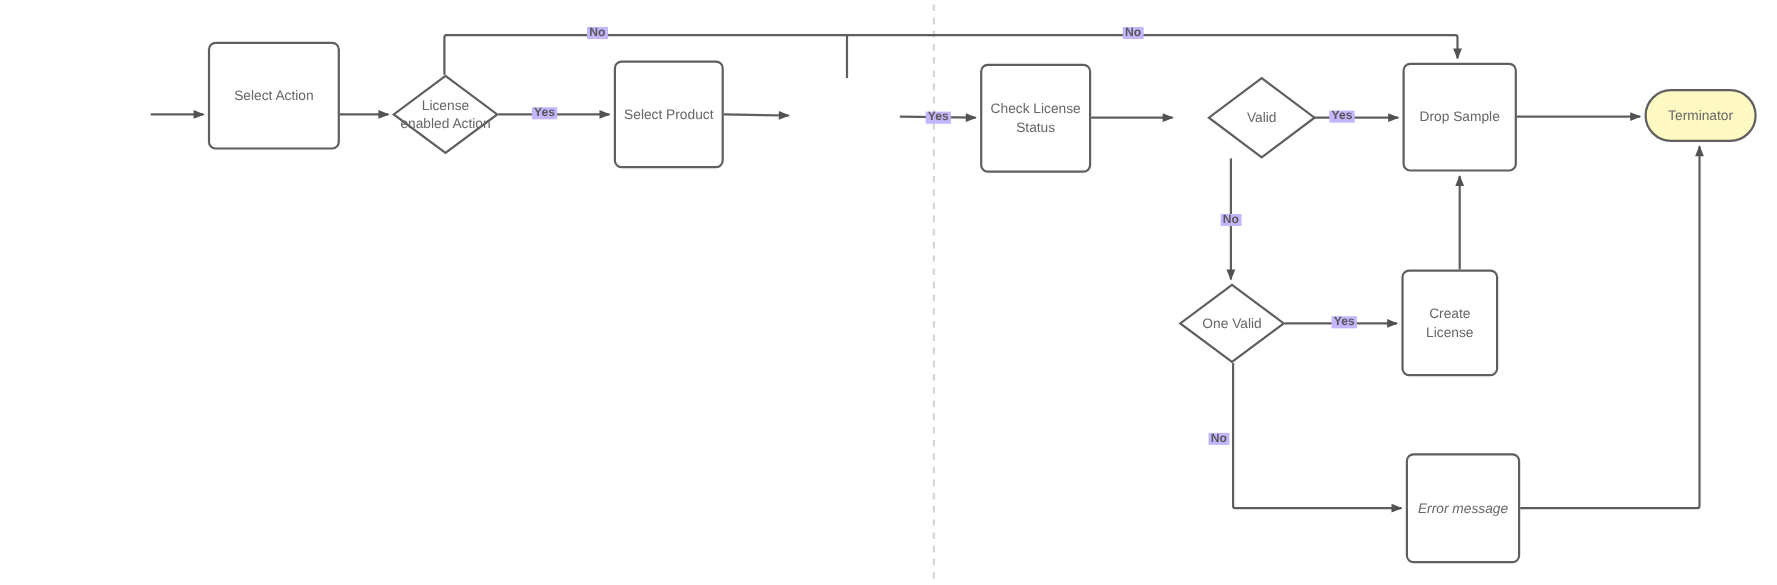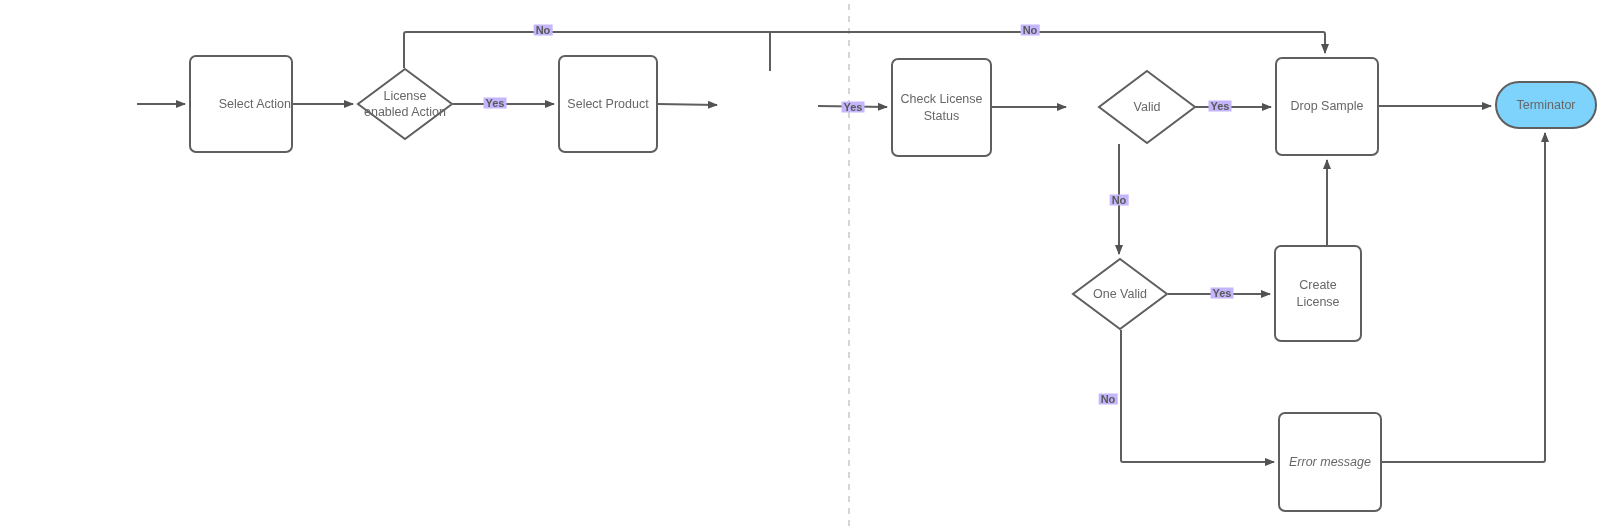--- a/index.html
+++ b/index.html
@@ -8,21 +8,21 @@
     font-family:"Liberation Sans","DejaVu Sans",sans-serif;overflow:hidden;
   }
   svg.edge-layer{position:absolute;left:0;top:0;width:1615px;height:532px;}
   .edge{fill:none;stroke:#5e5e5e;stroke-width:2;}
   .divider{stroke:#d6d6d6;stroke-width:2;stroke-dasharray:6 6;}
   .node{
     position:absolute;box-sizing:border-box;display:flex;align-items:center;justify-content:center;
     text-align:center;color:#676767;font-size:12.5px;line-height:1.3;white-space:pre-line;z-index:2;
   }
   .shape-rect{border:2px solid #5f5f5f;border-radius:7px;background:#ffffff;}
-  .shape-term{border:2px solid #5f5f5f;border-radius:26px;background:#7dd3fc;}
+  .shape-term{border:2px solid #5f5f5f;border-radius:26px;background:#fef9c3;}
   .shape-decision{background:transparent;border:none;}
   .shape-decision .dsvg{position:absolute;left:0;top:0;width:100%;height:100%;overflow:visible;}
   .shape-decision .lbl{position:absolute;left:-26px;right:-26px;top:0;bottom:0;display:flex;align-items:center;justify-content:center;}
   .selected{
     box-shadow:0 0 0 3px #6f6fd9, 0 0 0 6px rgba(111,111,217,0.30);
   }
   .handle{
     position:absolute;width:14px;height:14px;border-radius:50%;
     border:2.5px solid #e8505f;background:#ffffff;box-sizing:border-box;z-index:4;
   }
@@ -63,21 +63,21 @@
     <path class="edge" d="M1168,294 L1270,294" marker-end="url(#arrow)"></path>
 
     <path class="edge" d="M1327,245 L1327,160" marker-end="url(#arrow)"></path>
 
     <path class="edge" d="M1121,330 L1121,460 Q1121,462 1123,462 L1274,462" marker-end="url(#arrow)"></path>
 
     <path class="edge" d="M1382,462 L1543,462 Q1545,462 1545,460 L1545,133" marker-end="url(#arrow)"></path>
   </svg>
 
 
-  <div class="node shape-rect" style="left:189px;top:55px;width:104px;height:98px;justify-content:flex-end;">
+  <div class="node shape-rect" style="left:189px;top:38px;width:120px;height:98px;">
     <span>Select Action</span>
   </div>
 
   <div class="node shape-decision" style="left:357px;top:68px;width:96px;height:72px;">
     <svg class="dsvg" viewBox="0 0 100 74" preserveAspectRatio="none">
       <polygon points="50,1 99,37 50,73 1,37" fill="#ffffff" stroke="#5f5f5f" stroke-width="2" vector-effect="non-scaling-stroke"></polygon>
     </svg>
     <span class="lbl">License
 enabled Action</span>
   </div>

